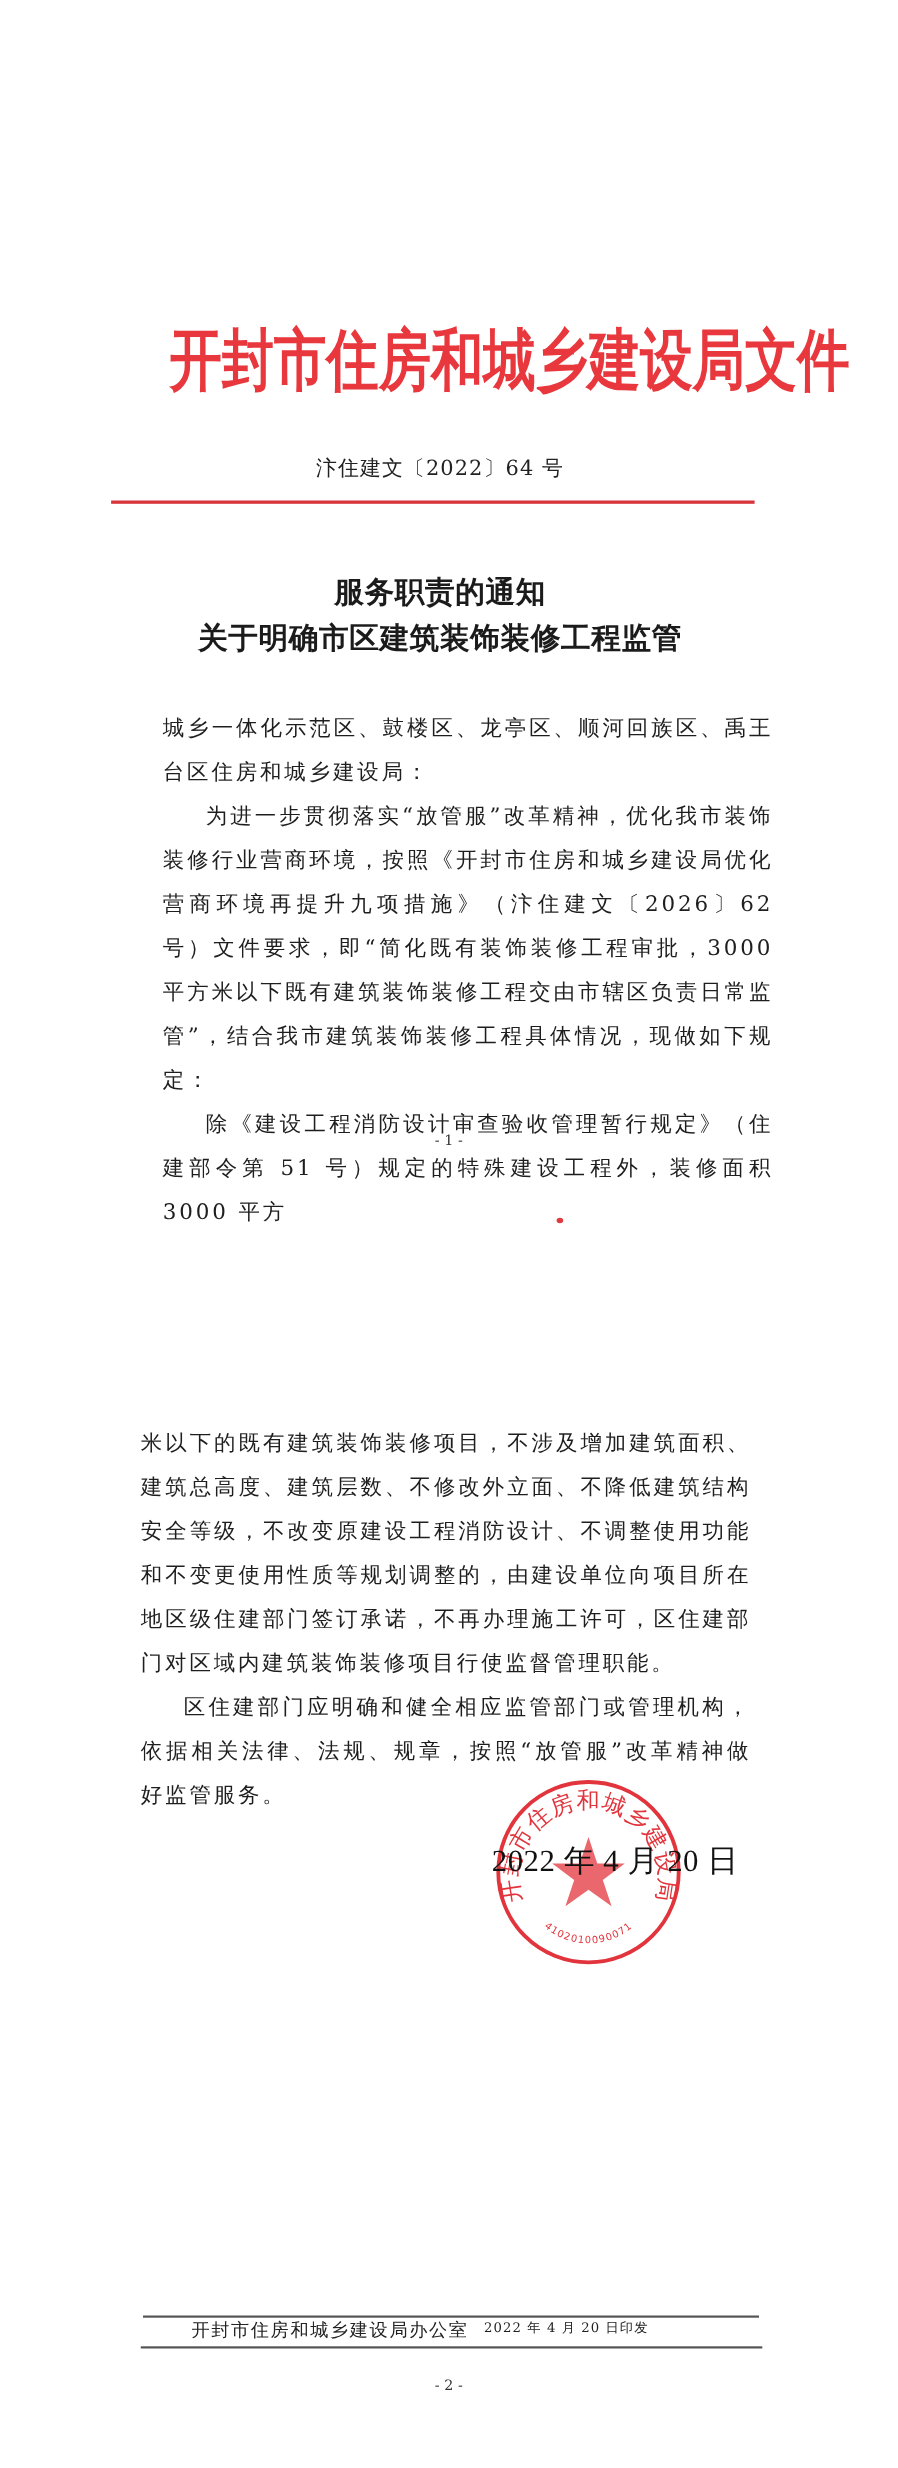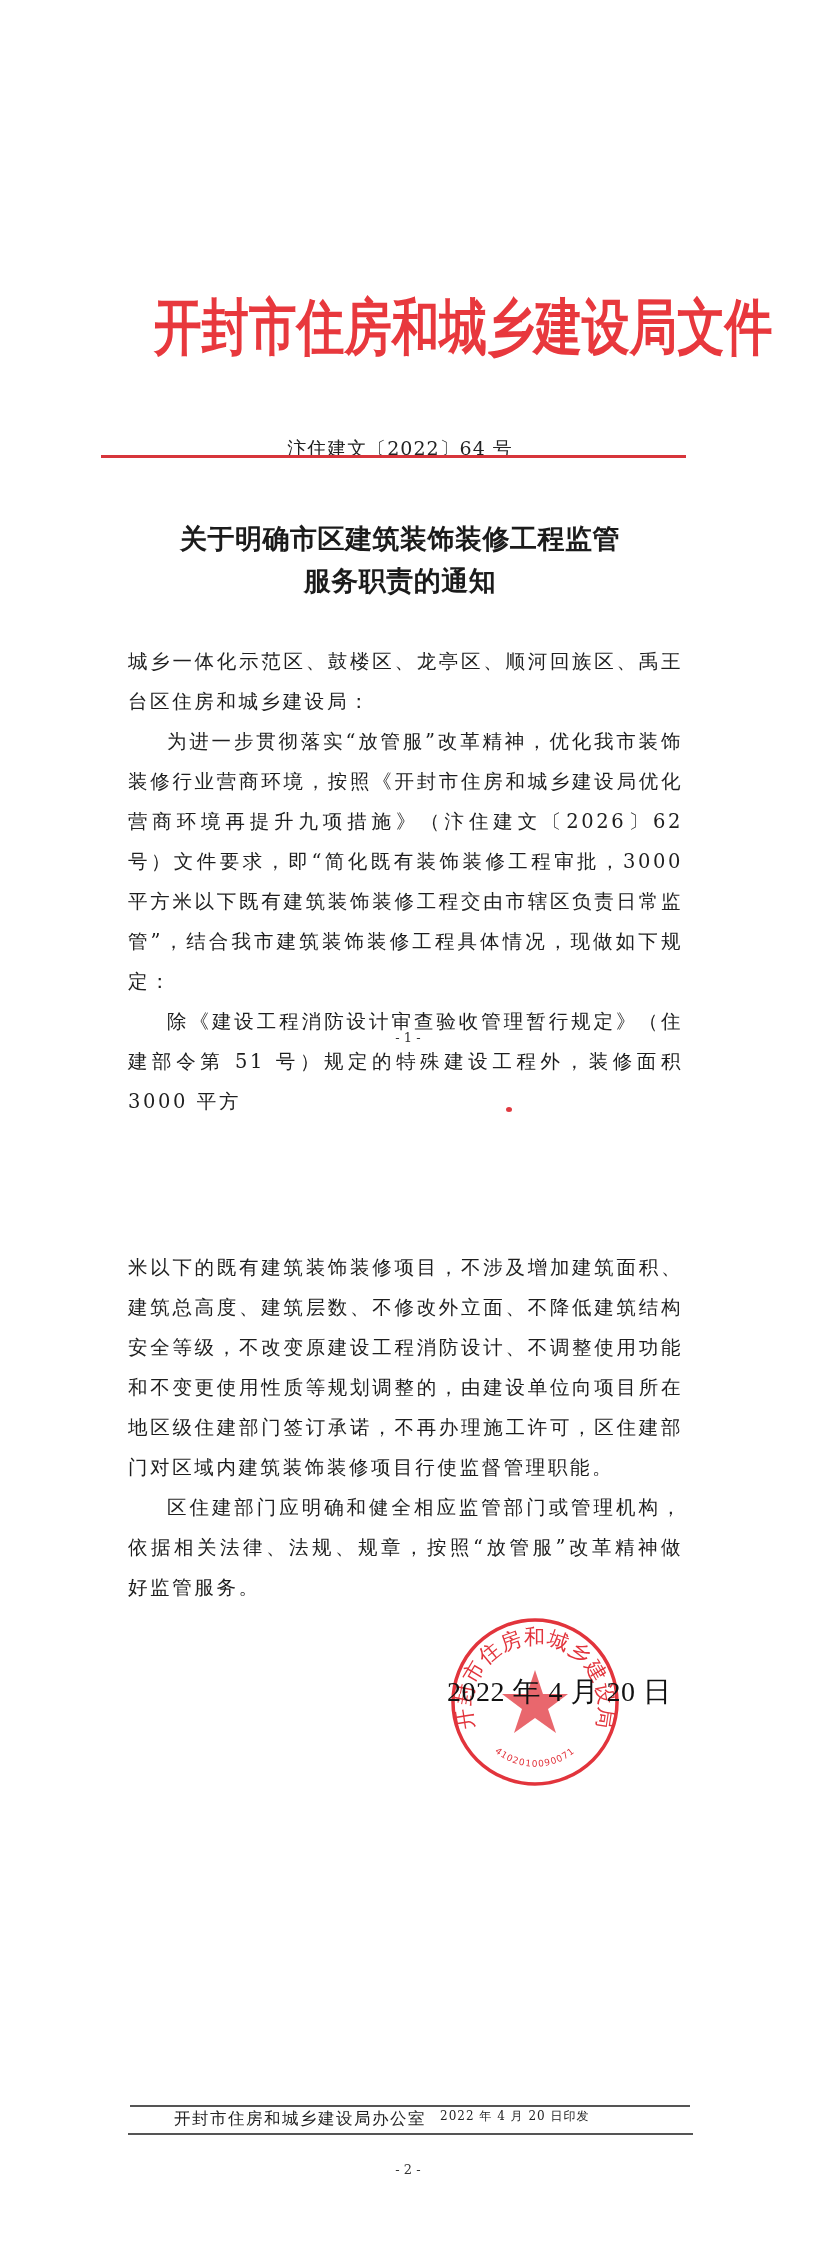--- a/index.html
+++ b/index.html
@@ -16,21 +16,21 @@
     font-family: "DejaVu Sans", "Liberation Sans", sans-serif;
     font-weight: bold;
     font-size: 58px;
     letter-spacing: 0px;
     line-height: 90px;
     transform: scaleX(0.82) scaleY(1.05);
     transform-origin: center center;
     white-space: nowrap;
   }
   .doc-number {
-    left: 100px; top: 436px; width: 600px; text-align: center;
+    left: 100px; top: 413px; width: 600px; text-align: center;
     font-size: 19px; color: #222; letter-spacing: 1px;
   }
   .red-rule {
     left: 101px; top: 455px; width: 585px; height: 3px;
     background: #d7353b;
   }
 
   
   .title {
     left: 100px; top: 518px; width: 600px; text-align: center;
@@ -79,35 +79,35 @@
   }
 </style>
 </head>
 <body>
 
 <div class="abs red-header">开封市住房和城乡建设局文件</div>
 <div class="abs doc-number">汴住建文〔2022〕64 号</div>
 <div class="abs red-rule"></div>
 
 <div class="abs title" style="top:518px;">
+  <div>服务职责的通知</div>
   <div>关于明确市区建筑装饰装修工程监管</div>
-  <div>服务职责的通知</div>
 </div>
 
-<div class="abs body-text" style="top:642px;">
+<div class="abs body-text" style="top:642px;margin-left:20px;">
   <p>城乡一体化示范区、鼓楼区、龙亭区、顺河回族区、禹王台区住房和城乡建设局：</p>
   <p class="indent">为进一步贯彻落实“放管服”改革精神，优化我市装饰装修行业营商环境，按照《开封市住房和城乡建设局优化营商环境再提升九项措施》（汴住建文〔2026〕62 号）文件要求，即“简化既有装饰装修工程审批，3000 平方米以下既有建筑装饰装修工程交由市辖区负责日常监管”，结合我市建筑装饰装修工程具体情况，现做如下规定：</p>
   <p class="indent">除《建设工程消防设计审查验收管理暂行规定》（住建部令第 51 号）规定的特殊建设工程外，装修面积 3000 平方</p>
 </div>
 
 <div class="abs page-num" style="top:1030px;">- 1 -</div>
 
 <div class="abs red-dot"></div>
 
-<div class="abs body-text" style="top:1248px;">
+<div class="abs body-text" style="top:1292px;">
   <p>米以下的既有建筑装饰装修项目，不涉及增加建筑面积、建筑总高度、建筑层数、不修改外立面、不降低建筑结构安全等级，不改变原建设工程消防设计、不调整使用功能和不变更使用性质等规划调整的，由建设单位向项目所在地区级住建部门签订承诺，不再办理施工许可，区住建部门对区域内建筑装饰装修项目行使监督管理职能。</p>
   <p class="indent">区住建部门应明确和健全相应监管部门或管理机构，依据相关法律、法规、规章，按照“放管服”改革精神做好监管服务。</p>
 </div>
 
 <svg class="abs seal" viewBox="0 0 180 180">
   <defs>
     <path id="sealArc" d="M 30 118 A 64 64 0 1 1 150 118"></path>
     <path id="numArc" d="M 42 132 A 62 62 0 0 0 138 132"></path>
   </defs>
   <circle cx="90" cy="90" r="82" fill="none" stroke="#e2343c" stroke-width="3.5"></circle>

